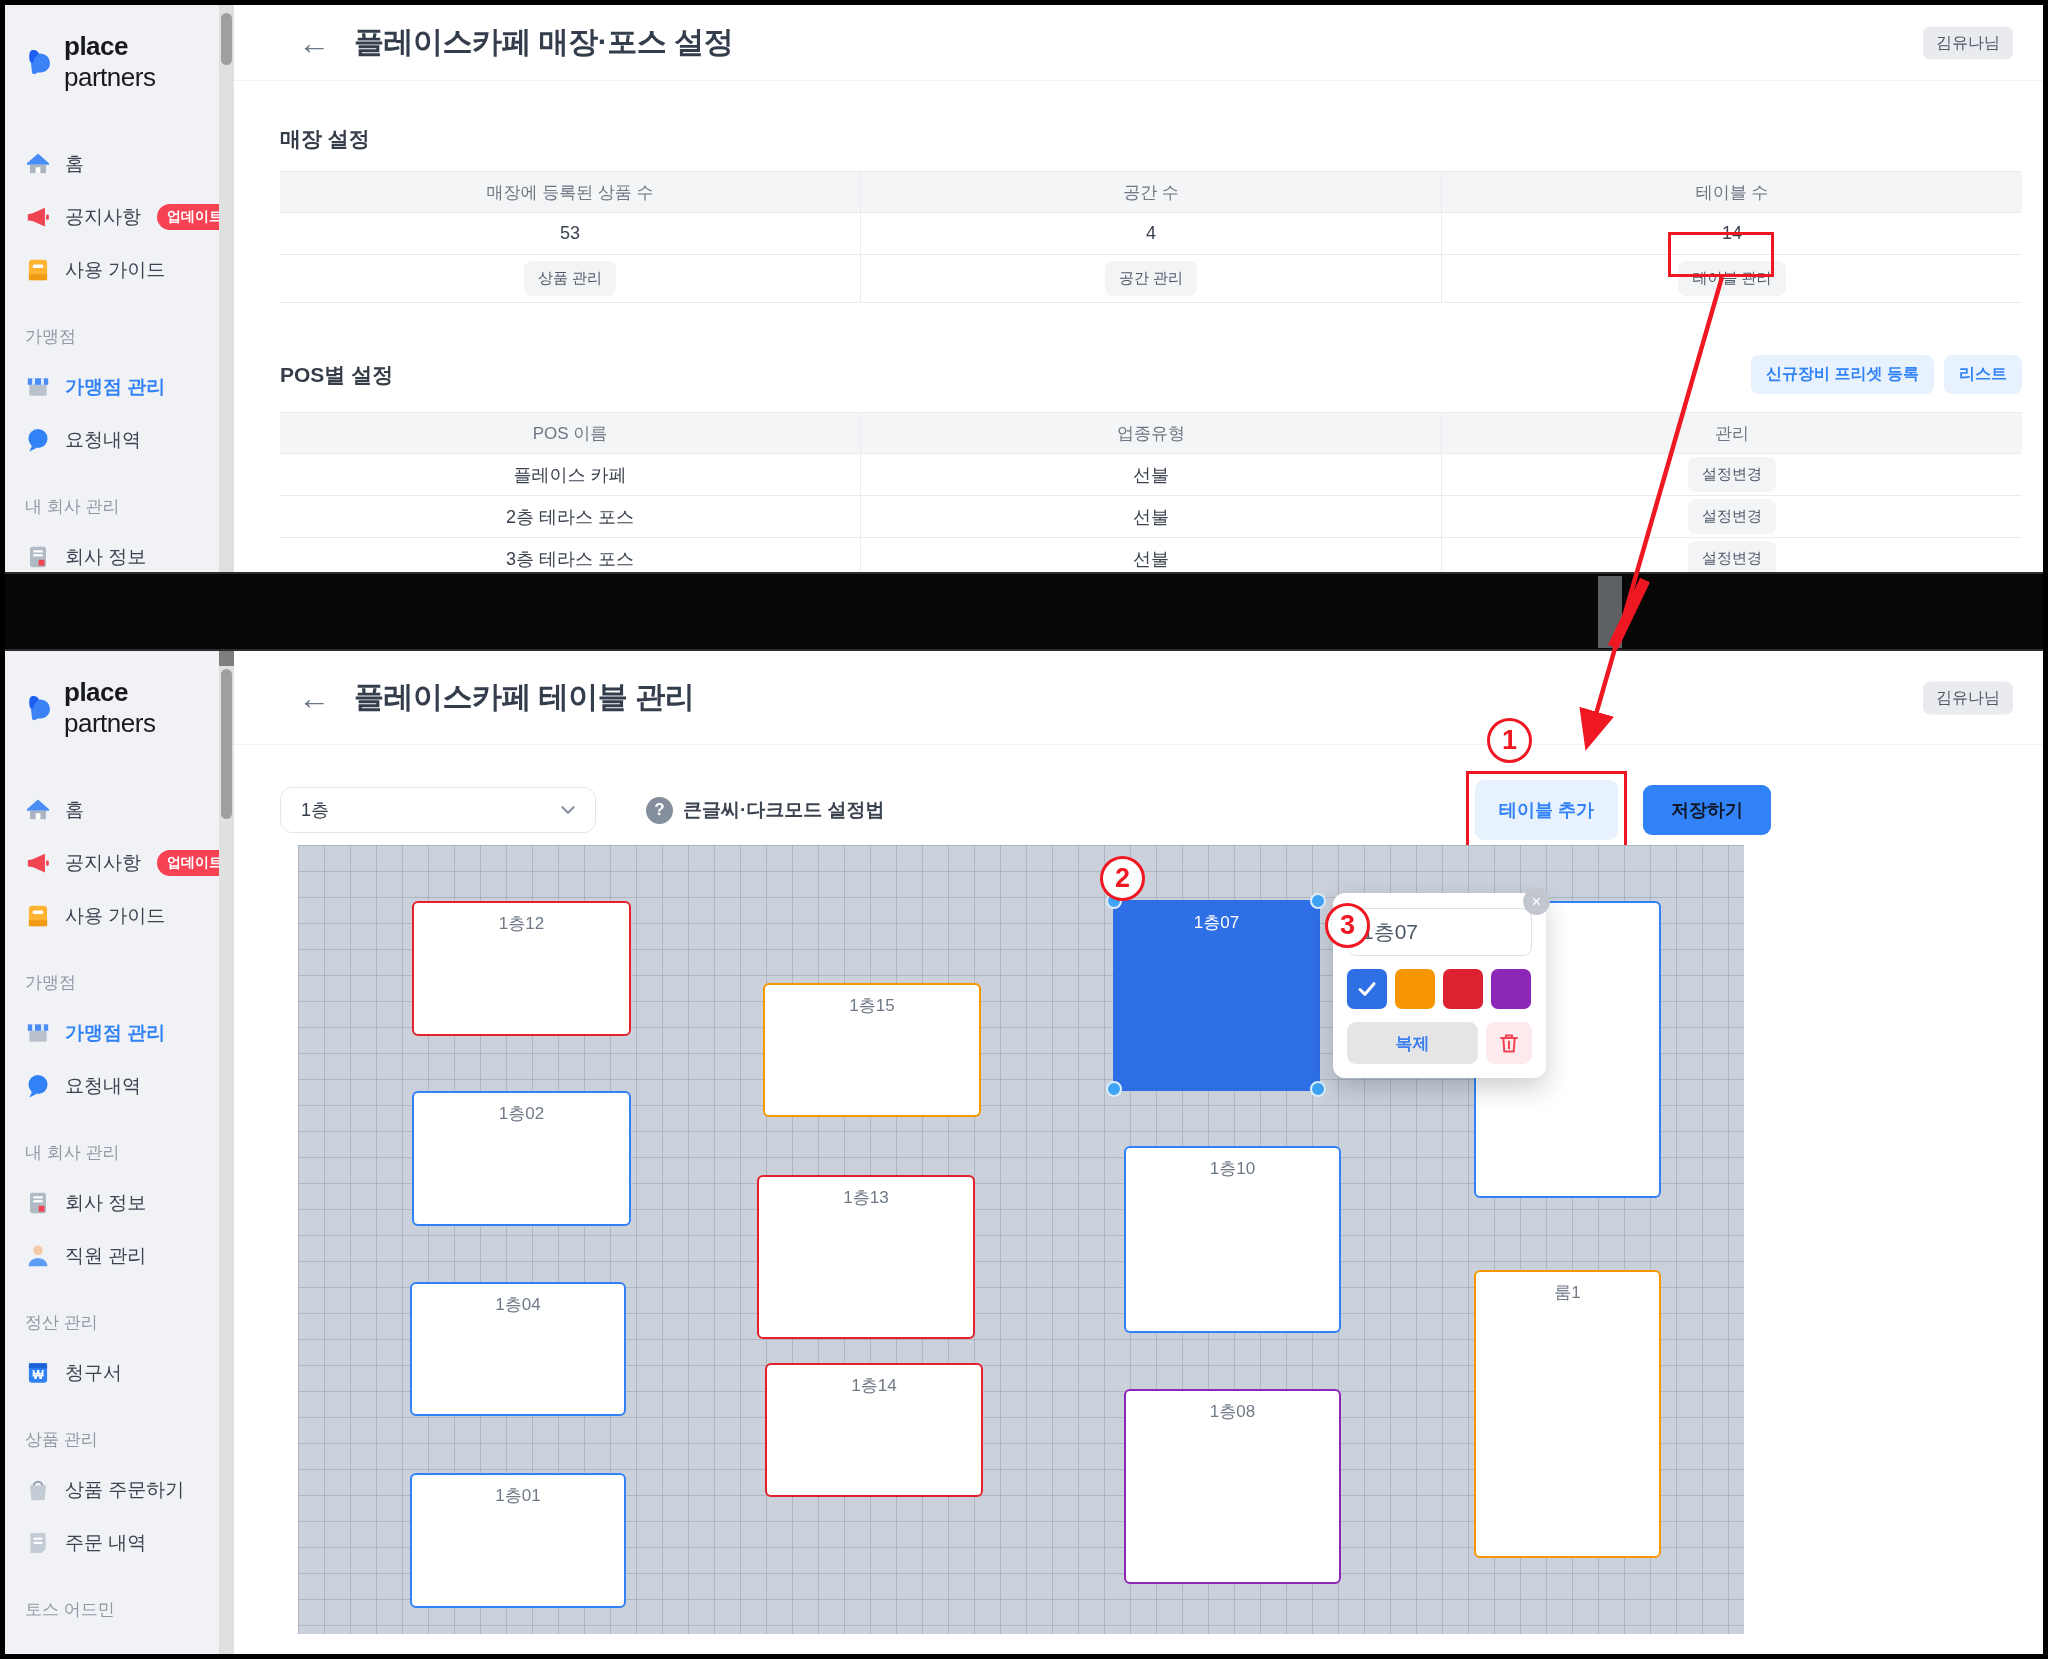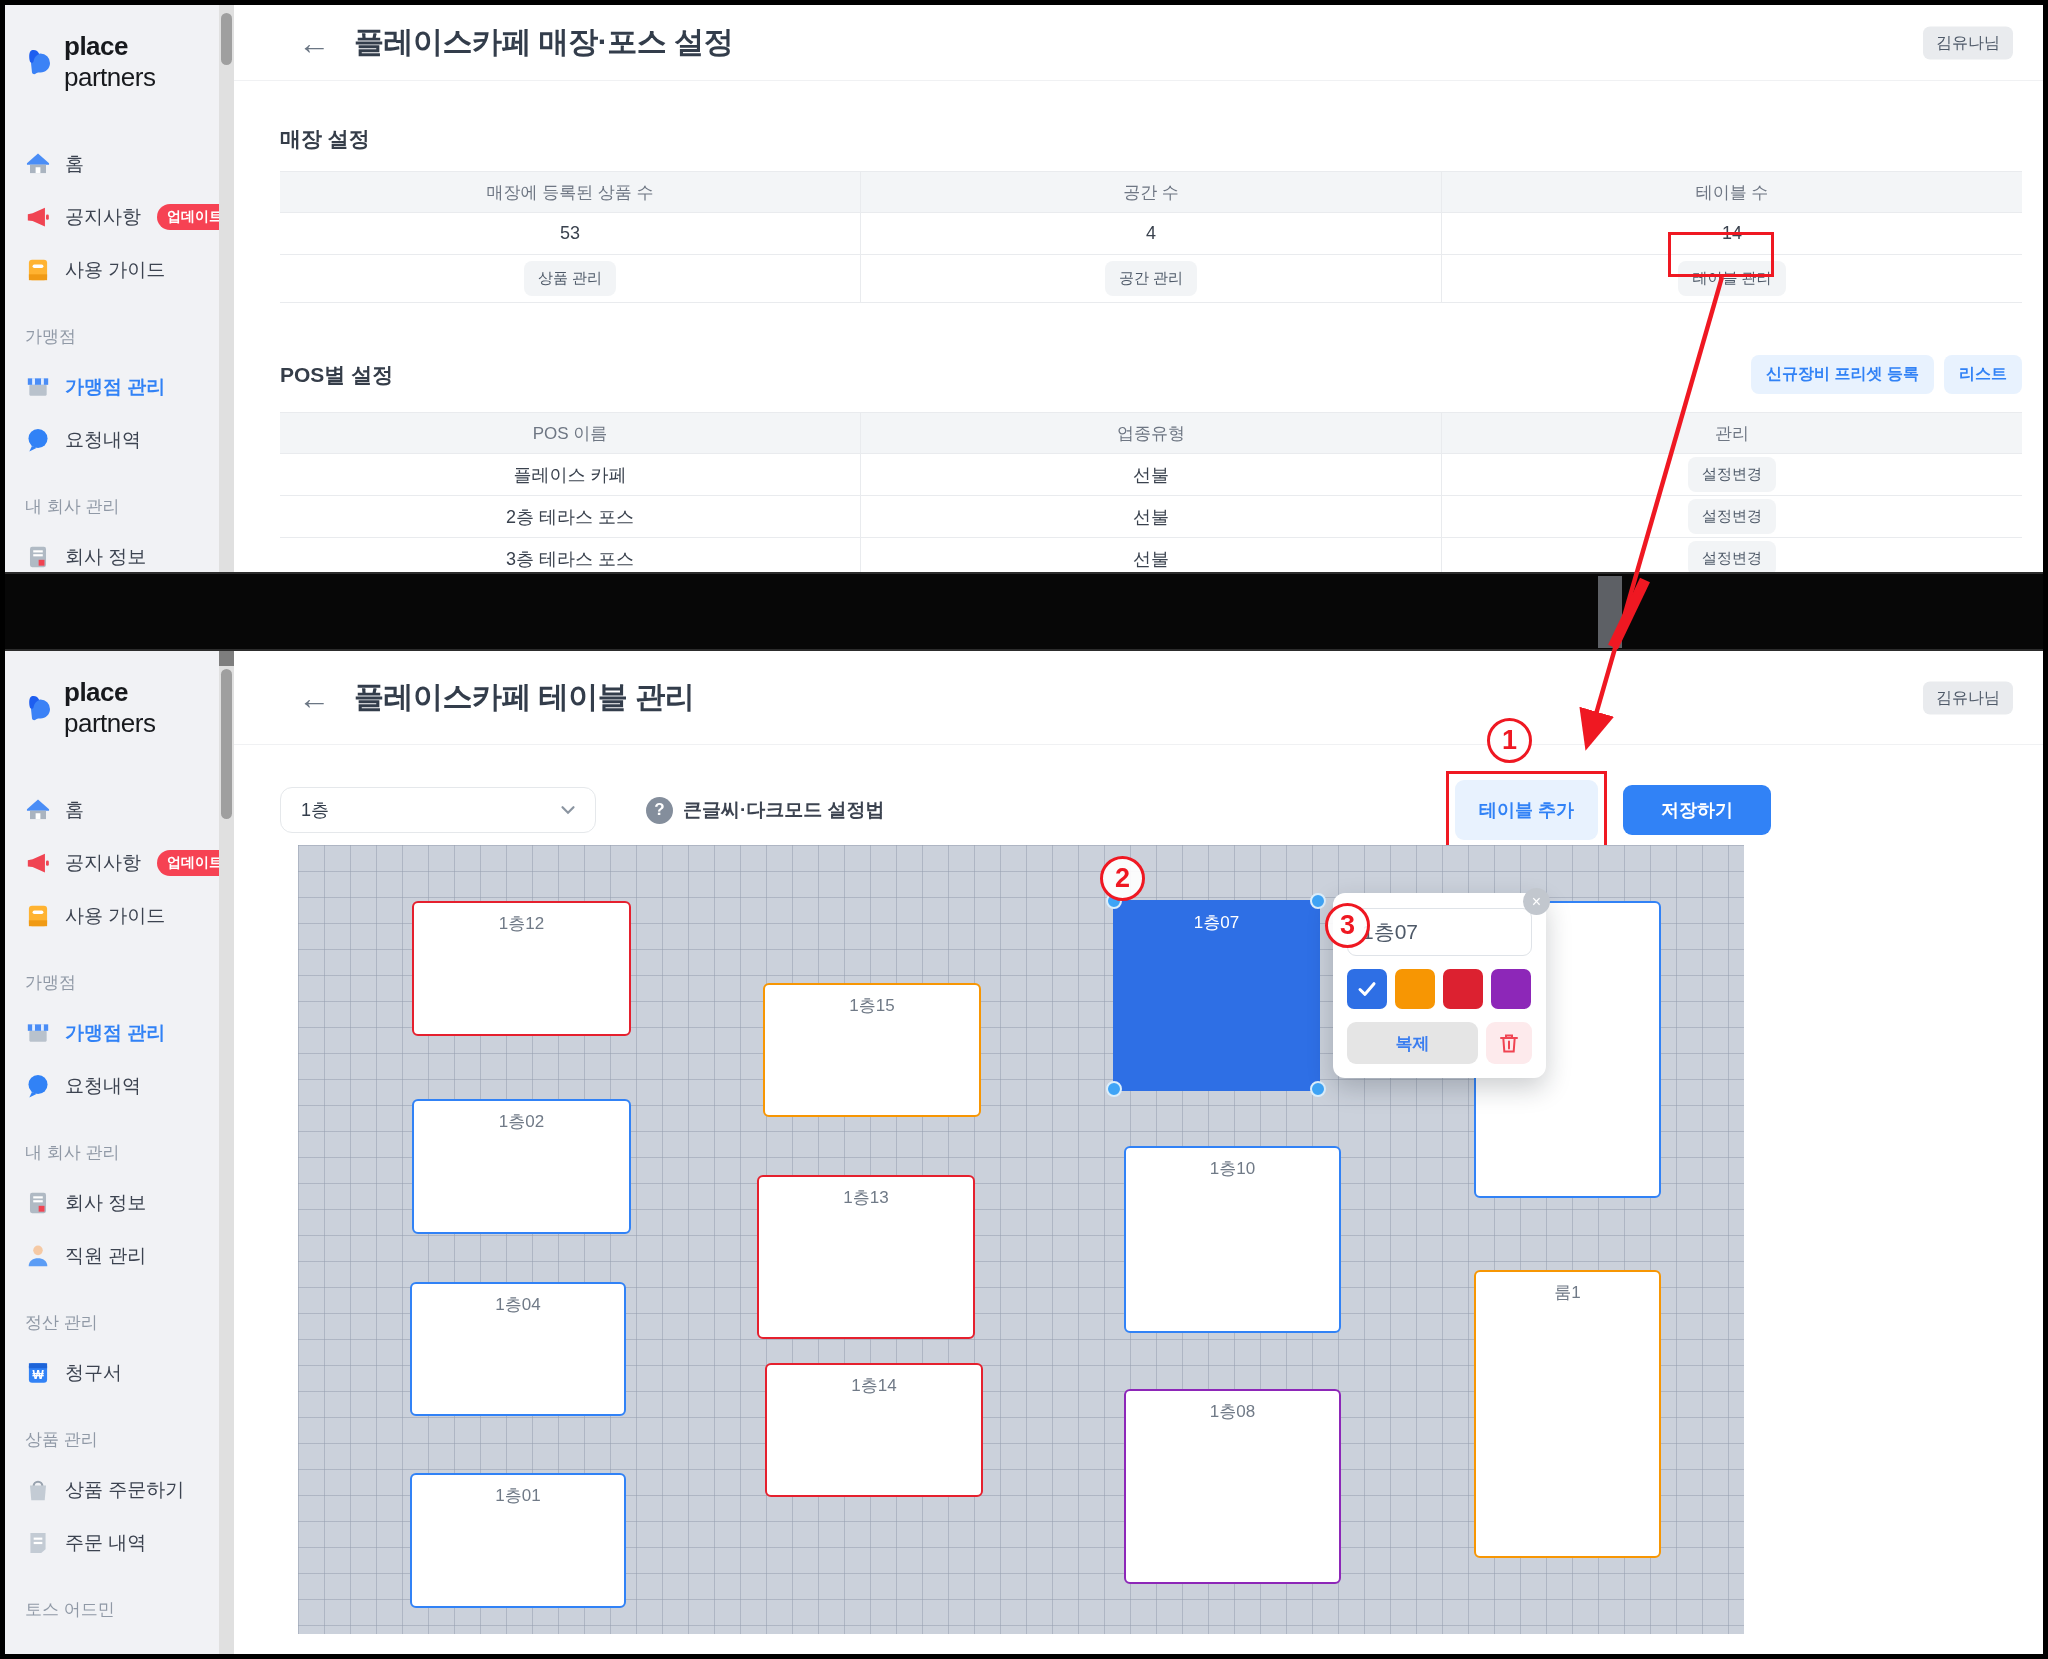--- a/index.html
+++ b/index.html
@@ -58,21 +58,21 @@
   
   .toolbar { display:flex; align-items:center; margin-top:26px; padding:0 272px 0 46px; }
   .floor-select { width:316px; height:46px; border:1.5px solid #e5e8eb; border-radius:12px; background:#fff; display:flex; align-items:center; padding:0 16px 0 20px; font-size:18px; color:#333d4b; cursor:pointer; }
   .floor-select .chev { margin-left:auto; display:flex; }
   .help-wrap { display:flex; align-items:center; gap:10px; margin-left:50px; }
   .help-circle { width:27px; height:27px; border-radius:50%; background:#848e9c; color:#fff; font-size:17px; font-weight:bold; display:flex; align-items:center; justify-content:center; }
   .help-text { font-size:19px; font-weight:bold; color:#3c4350; cursor:pointer; }
   .toolbar .right { margin-left:auto; display:flex; align-items:center; }
   .add-btn-box { border:3px solid #ef1822; padding:6px; margin-right:6px; }
   .btn-add { background:#e8f2fe; color:#3182f6; font-weight:bold; font-size:18px; padding:18px 24px; border:none; border-radius:9px; cursor:pointer; }
-  .btn-save { background:#3182f6; color:#ffffff; font-weight:bold; font-size:18px; padding:13px 38px; border:none; border-radius:9px; margin-left:10px; cursor:pointer; }
+  .btn-save { background:#3182f6; color:#0f172a; font-weight:bold; font-size:18px; padding:13px 28px; border:none; border-radius:9px; margin-left:10px; cursor:pointer; }
 
   
   .floor-canvas { position:absolute; left:64px; top:194px; width:1446px; height:789px;
     background-color:#cbd1db;
     background-image:linear-gradient(rgba(150,160,176,.55) 1px, transparent 1px),
                      linear-gradient(90deg, rgba(150,160,176,.55) 1px, transparent 1px);
     background-size:26px 26px; }
   .table-card { position:absolute; background:#fff; border-radius:6px; border:2.5px solid; text-align:center; }
   .table-card .tc-label { margin-top:9px; font-size:17px; color:#707a87; }
   .table-card.selected { color:#fff; }
@@ -426,21 +426,21 @@
           </div>
           <div class="table-card" style="left: 465px; top: 138px; width: 218px; height: 134px; border-color: rgb(247, 150, 3);">
             <div class="tc-label">1층15</div>
           </div>
           <div class="table-card" style="left: 112px; top: 628px; width: 216px; height: 135px; border-color: rgb(49, 130, 246);">
             <div class="tc-label">1층01</div>
           </div>
           <div class="table-card" style="left: 112px; top: 437px; width: 216px; height: 134px; border-color: rgb(49, 130, 246);">
             <div class="tc-label">1층04</div>
           </div>
-          <div class="table-card" style="left: 114px; top: 254px; width: 219px; height: 135px; border-color: rgb(49, 130, 246);">
+          <div class="table-card" style="left: 114px; top: 246px; width: 219px; height: 135px; border-color: rgb(49, 130, 246);">
             <div class="tc-label">1층02</div>
           </div>
           <div class="table-card" style="left: 114px; top: 56px; width: 219px; height: 135px; border-color: rgb(229, 32, 46);">
             <div class="tc-label">1층12</div>
           </div>
         <div class="popup">
           <div class="popup-close">×</div>
           <input class="popup-input" value="1층07" style="">
           <div class="swatches" id="swatch-row">
               <div class="swatch" style="background: rgb(46, 111, 229);">

